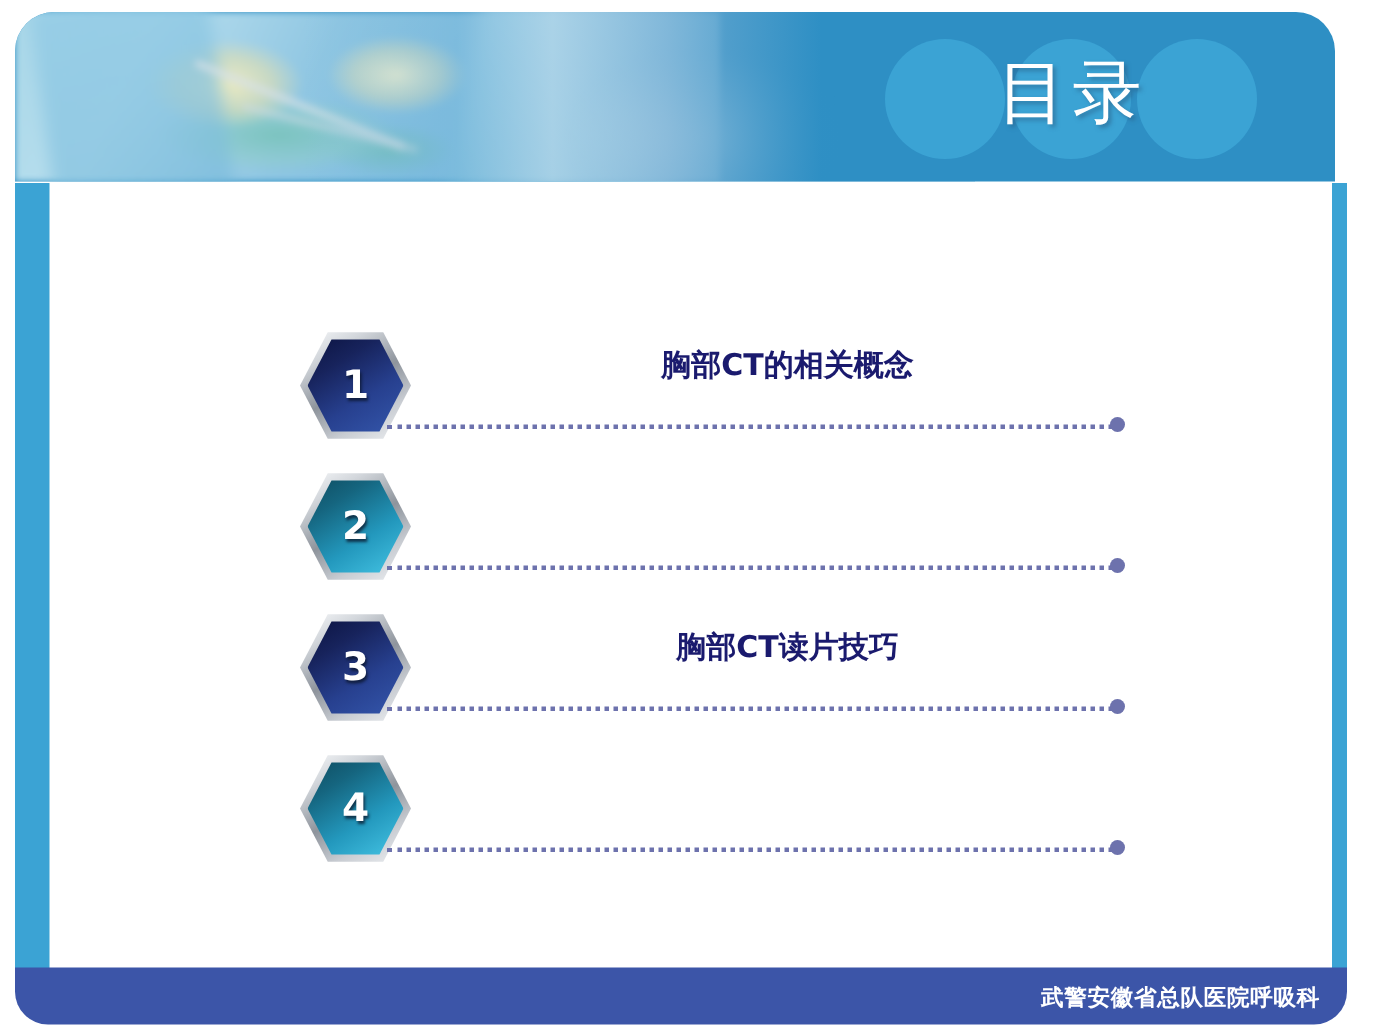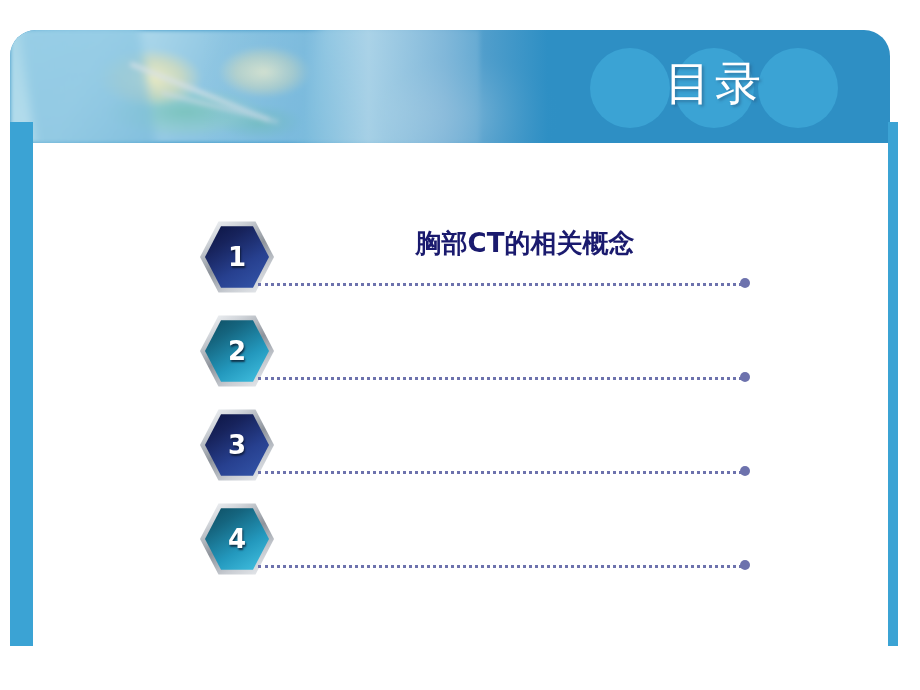--- a/index.html
+++ b/index.html
@@ -24,21 +24,20 @@
   .header-banner {
     position: absolute;
     left: 10px;
     top: 8px;
     width: 880px;
     height: 113px;
     border-top-left-radius: 26px;
     border-top-right-radius: 26px;
     overflow: hidden;
     background: #2e8fc4;
-    margin-top: 22px;
   }
   
   .photo-layer {
     position: absolute;
     left: 0; top: 0;
     width: 470px;
     height: 113px;
     background:
       radial-gradient(ellipse 70px 40px at 140px 48px, rgba(240,236,190,0.95) 0%, rgba(228,224,175,0.6) 45%, rgba(190,215,225,0) 75%),
       radial-gradient(ellipse 60px 34px at 255px 42px, rgba(243,240,205,0.92) 0%, rgba(225,225,185,0.55) 48%, rgba(190,215,225,0) 78%),
@@ -206,21 +205,21 @@
     text-shadow: 1px 2px 2px rgba(10,20,40,0.75);
   }
 
   .toc-text {
     position: absolute;
     left: 290px;
     top: 16px;
     width: 470px;
     text-align: center;
     font-family: "DejaVu Sans", "Liberation Sans", sans-serif;
-    font-size: 26px;
+    font-size: 20px;
     line-height: 34px;
     font-weight: bold;
     color: #1a1a6e;
     white-space: nowrap;
   }
 
   .dotline {
     position: absolute;
     left: 258px;
     top: 73px;
@@ -310,30 +309,34 @@
       <div class="dotline"></div>
       <div class="dotend"></div>
     </div>
 
     <div class="toc-row">
       <div class="hexwrap">
         <div class="hex-outer"></div>
         <div class="hex-inner hex-navy"></div>
         <div class="hex-num">3</div>
       </div>
+      <div class="toc-text">胸部CT读片技巧</div>
       <div class="dotline"></div>
       <div class="dotend"></div>
     </div>
 
     <div class="toc-row">
       <div class="hexwrap">
         <div class="hex-outer"></div>
         <div class="hex-inner hex-teal"></div>
         <div class="hex-num">4</div>
       </div>
       <div class="dotline"></div>
       <div class="dotend"></div>
     </div>
 
   </div>
 
+  <div class="footer-bar">
+    <div class="footer-text">武警安徽省总队医院呼吸科</div>
+  </div>
 
 </div>
 
 </body></html>

